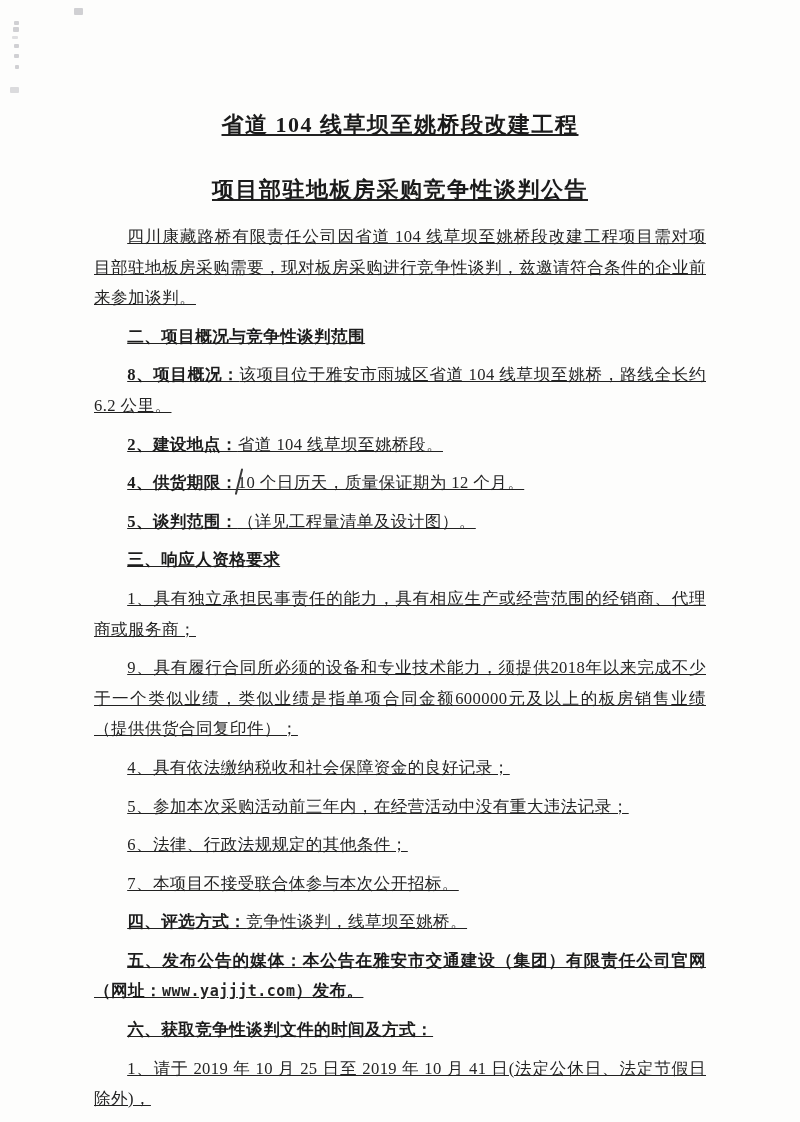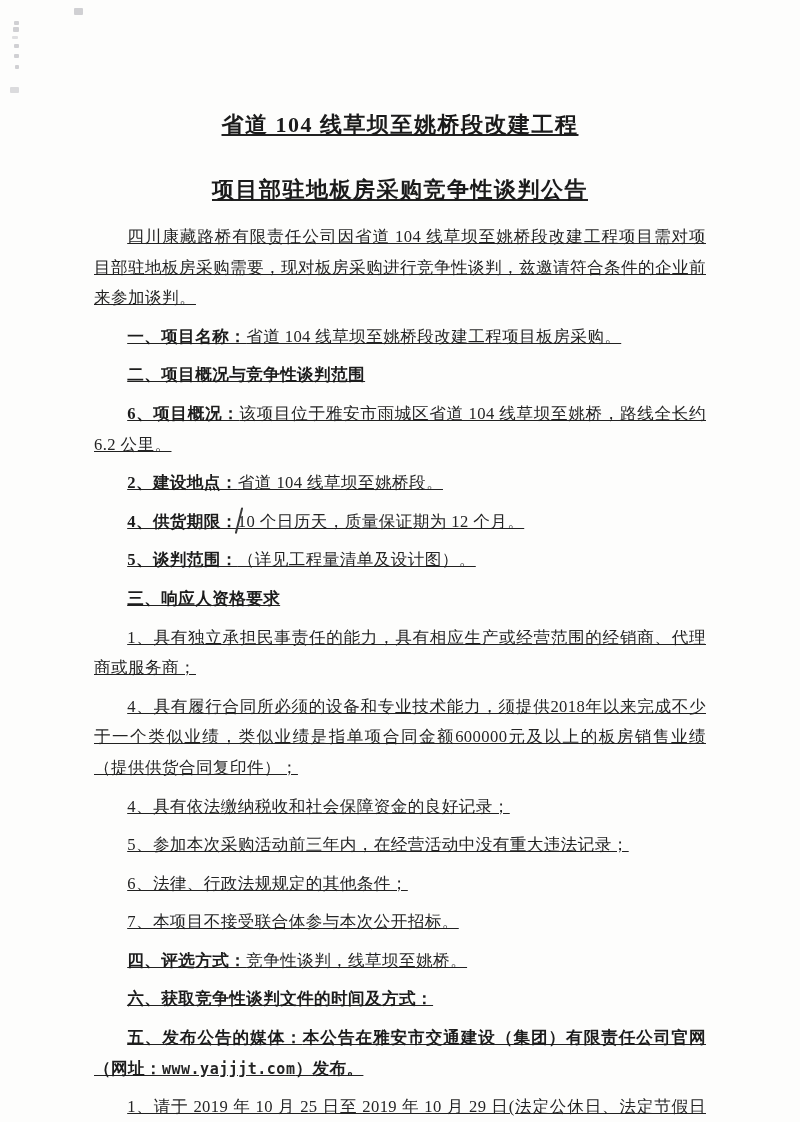--- a/index.html
+++ b/index.html
@@ -92,44 +92,43 @@
   <div class="artifact a7"></div>
   <div class="artifact a8"></div>
 
   <div class="content">
 
     <h1 class="title">省道 104 线草坝至姚桥段改建工程</h1>
     <h1 class="title second">项目部驻地板房采购竞争性谈判公告</h1>
 
     <p class="para">四川康藏路桥有限责任公司因省道 104 线草坝至姚桥段改建工程项目需对项目部驻地板房采购需要，现对板房采购进行竞争性谈判，兹邀请符合条件的企业前来参加谈判。</p>
 
-    <p class="para"><span class="b">一、项目名称：</span><span>省道 104 线草坝至姚桥段改建工程项目板房采购。</span></p>
 
     <p class="para"><span class="b">二、项目概况与竞争性谈判范围</span></p>
 
-    <p class="para"><span class="b">6、项目概况：</span><span>该项目位于雅安市雨城区省道 104 线草坝至姚桥，路线全长约 6.2 公里。</span></p>
+    <p class="para"><span class="b">8、项目概况：</span><span>该项目位于雅安市雨城区省道 104 线草坝至姚桥，路线全长约 6.2 公里。</span></p>
 
     <p class="para"><span class="b">2、建设地点：</span><span>省道 104 线草坝至姚桥段。</span></p>
 
 
     <p class="para"><span class="b">4、供货期限：</span><span class="pen-slash"></span><span>10 个日历天，质量保证期为 12 个月。</span></p>
 
     <p class="para"><span class="b">5、谈判范围：</span><span>（详见工程量清单及设计图）。</span></p>
 
     <p class="para"><span class="b">三、响应人资格要求</span></p>
 
     <p class="para">1、具有独立承担民事责任的能力，具有相应生产或经营范围的经销商、代理商或服务商；</p>
-    <p class="para">4、具有履行合同所必须的设备和专业技术能力，须提供2018年以来完成不少于一个类似业绩，类似业绩是指单项合同金额600000元及以上的板房销售业绩（提供供货合同复印件）；</p>
+    <p class="para">9、具有履行合同所必须的设备和专业技术能力，须提供2018年以来完成不少于一个类似业绩，类似业绩是指单项合同金额600000元及以上的板房销售业绩（提供供货合同复印件）；</p>
     <p class="para">4、具有依法缴纳税收和社会保障资金的良好记录；</p>
     <p class="para">5、参加本次采购活动前三年内，在经营活动中没有重大违法记录；</p>
     <p class="para">6、法律、行政法规规定的其他条件；</p>
     <p class="para">7、本项目不接受联合体参与本次公开招标。</p>
 
     <p class="para"><span class="b">四、评选方式：</span><span>竞争性谈判，线草坝至姚桥。</span></p>
 
+    <p class="para"><span class="b">五、发布公告的媒体：</span><span class="b">本公告在雅安市交通建设（集团）有限责任公司官网（网址：</span><span class="url">www.yajjjt.com</span><span class="b">）发布。</span></p>
+
     <p class="para"><span class="b">六、获取竞争性谈判文件的时间及方式：</span></p>
 
-    <p class="para"><span class="b">五、发布公告的媒体：</span><span class="b">本公告在雅安市交通建设（集团）有限责任公司官网（网址：</span><span class="url">www.yajjjt.com</span><span class="b">）发布。</span></p>
-
-    <p class="para">1、请于 2019 年 10 月 25 日至 2019 年 10 月 29 日(法定公休日、法定节假日除外)，</p>
+    <p class="para">1、请于 2019 年 10 月 25 日至 2019 年 10 月 41 日(法定公休日、法定节假日除外)，</p>
 
   </div>
 </div>
 
 </body></html>

